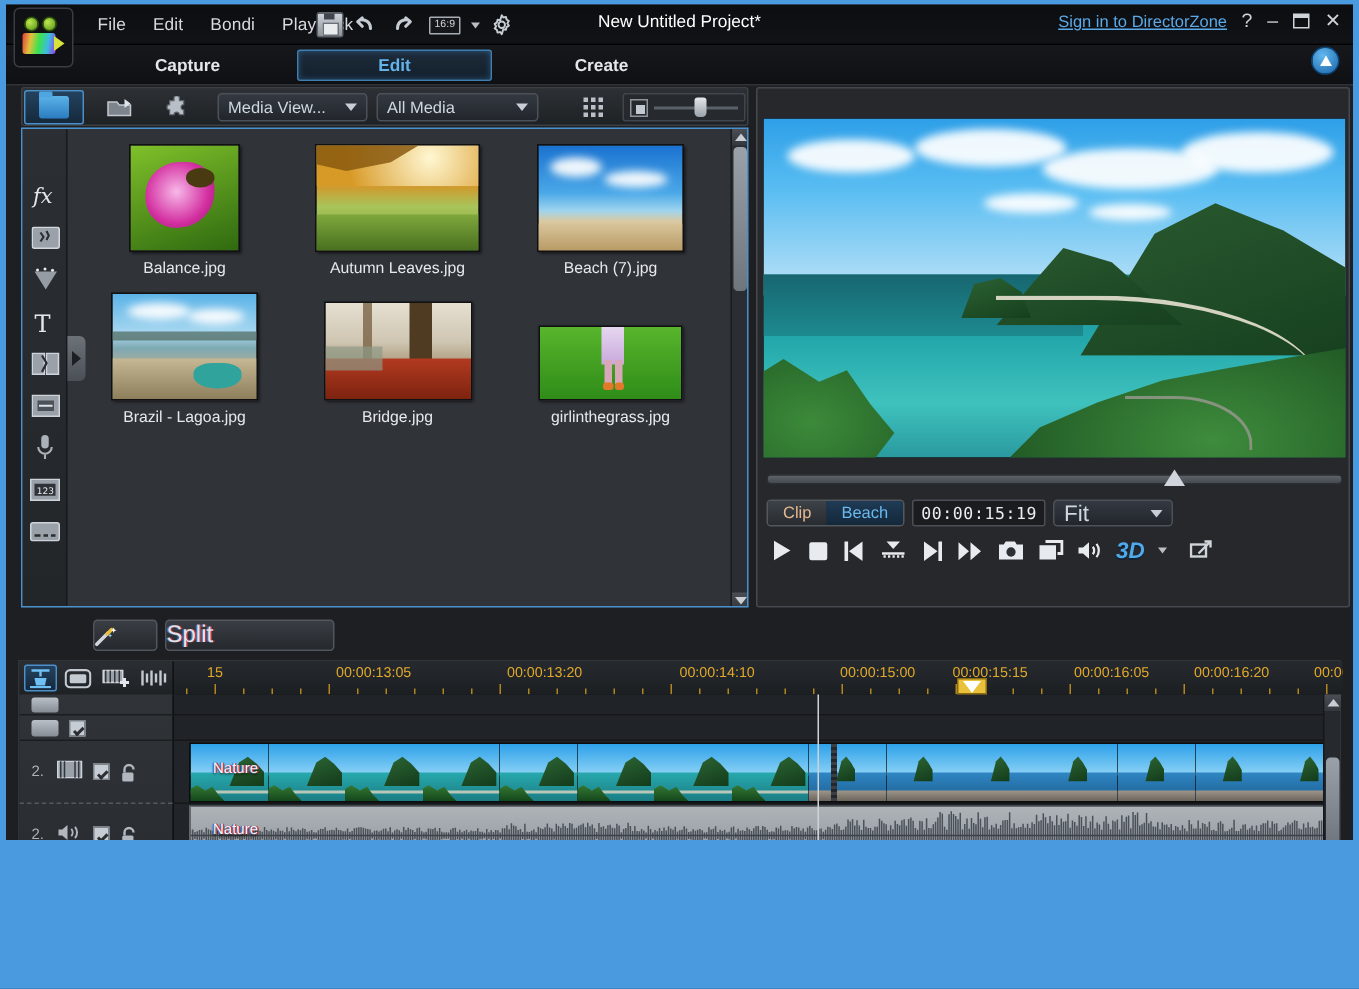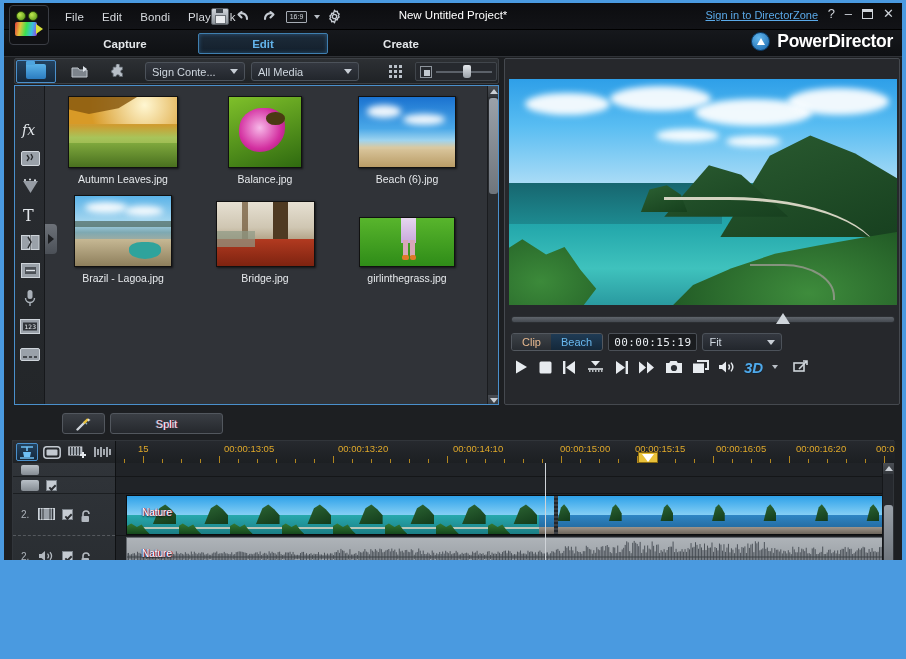--- a/index.html
+++ b/index.html
@@ -211,22 +211,22 @@
   .sb-dn i{border-left:4px solid transparent;border-right:4px solid transparent;border-top:5px solid #c9ced4;}
   .sb-thumb { position:absolute; left:1px; top:12px; width:9px; height:96px;
     background:linear-gradient(#9aa1a9,#6f757c); border-radius:3px; }
 
   
   .midrow { position:absolute; left:10px; top:410px; width:485px; height:22px; }
   .mbtn {
     position:absolute; top:0; height:21px;
     background:linear-gradient(#3a3e44,#25282d);
     border:1px solid #52575e; border-radius:3px;
-    display:flex; align-items:center; justify-content:center;
-    color:#dfe3e8; font-size:11px; cursor:default;
+    display:flex; align-items:center; 
+    color:#dfe3e8; font-size:16px; cursor:default;
   }
   #btn-magic { left:48px; width:43px; }
   #btn-split { left:96px; width:113px; }
   .wand { position:relative; width:15px;height:14px; }
 
   
   .preview {
     position:absolute; left:500px; top:55px; width:396px; height:347px;
     background:#26282c; border:1px solid #45494f; border-radius:2px;
   }
@@ -274,21 +274,21 @@
   .seg .clip { background:linear-gradient(#3d4248,#282c31); color:#e6b88f; }
   .seg .movie { background:linear-gradient(#1f3b55,#14283a); color:#69b9ef; }
   .tcode {
     height:18px; display:flex;align-items:center; padding:0 5px;
     background:#1a1c1f; border:1px solid #4a4f56; border-radius:2px;
     color:#e9edf1; font-family:"DejaVu Sans Mono", monospace; font-size:11px; letter-spacing:.4px;
   }
   .fitsel {
     height:18px; width:80px; display:flex;align-items:center; padding:0 6px;
     background:linear-gradient(#343840,#22262c); border:1px solid #4c525a; border-radius:3px;
-    color:#cfd7df; font-size:11px; cursor:default;
+    color:#cfd7df; font-size:15px; cursor:default;
   }
   .fitsel .cv{margin-left:auto;width:0;height:0;border-left:4px solid transparent;border-right:4px solid transparent;border-top:5px solid #c8ced6;}
 
   .pv-buttons { position:absolute; left:8px; top:296px; width:384px; height:24px;
     display:flex; align-items:center; gap:9px; }
   .pb { cursor:default; display:flex; align-items:center; justify-content:center; }
   .pb svg{display:block;}
   .btn3d { color:#4fa9ea; font-size:15px; font-weight:bold; font-style:italic; text-shadow:0 1px 0 #123; cursor:default;}
 
   
@@ -439,21 +439,20 @@
   </div>
 
   <div class="modebar">
     <div class="modes">
       <div class="mode">Capture</div>
       <div class="mode active">Edit</div>
       <div class="mode">Create</div>
     </div>
     <div class="brand">
       <div class="bi"></div>
-      <div class="bt">PowerDirector</div>
     </div>
   </div>
 
   <div class="logo">
     <div class="r1"></div>
         <div class="r2"></div>
     <div class="cam"></div>
         <div class="tri"></div>
   </div>
 
@@ -467,21 +466,21 @@
         <path d="M12 2 l4 3 -4 3 z" fill="#dfe4ea"></path>
       </svg>
     </div>
     <div class="lt-btn lt-plugin">
       <svg width="17" height="16" viewBox="0 0 17 16">
         <path d="M6 1.5 a1.8 1.8 0 1 1 3.6 0 v1.6 h2.9 v2.6 a1.8 1.8 0 1 0 0 3.6 v3.2 H9.6 a1.8 1.8 0 1 0 -3.6 0 H3.1 V9.3 a1.8 1.8 0 1 1 0-3.6 V3.1 H6z" fill="#b8bfc7" stroke="#5d646c" stroke-width=".8"></path>
       </svg>
     </div>
 
     <div class="lt-sel" id="sel-content">
-      <span>Sign Conte...</span>
+      <span>Media View...</span>
       <span class="cv"></span>
     </div>
     <div class="lt-sel" id="sel-filter">
       <span>All Media</span>
       <span class="cv"></span>
     </div>
 
     <div class="lt-btn lt-grid">
       <div class="grid-ic">
         <i style="left:0;top:0"></i>
@@ -565,49 +564,49 @@
             </svg>
       </div>
     </div>
 
     <div class="tab-handle"></div>
 
     <div class="lib-grid">
 
       <div class="cell">
         <div class="thumbwrap">
+              <div class="thumb" style="width:74px;height:72px;background:linear-gradient(160deg,#7fc02a,#2f6a10);position:relative;overflow:hidden;">
+          <div style="position:absolute;left:14%;top:16%;width:64%;height:62%;background:radial-gradient(circle at 45% 45%,#f7b8e8,#d32fa0 60%,#8d1668);border-radius:50% 40% 55% 45%;"></div>
+          <div style="position:absolute;left:52%;top:22%;width:26%;height:18%;background:#4a3a12;border-radius:50%;"></div>
+        </div>
+            </div>
+        <div class="cap">Balance.jpg</div>
+      </div>
+
+      <div class="cell">
+        <div class="thumbwrap">
               <div class="thumb" style="width:110px;height:72px;background:
           linear-gradient(180deg,#f0e3b8 0%,#e8c66a 22%,#cf9b2f 40%,#a8c45a 58%,#7aa03a 100%);position:relative;overflow:hidden;">
           <div style="position:absolute;left:0;top:0;width:100%;height:38%;background:radial-gradient(circle at 70% 30%,#fff7d2,#d89a27 70%);"></div>
           <div style="position:absolute;left:-6%;top:-8%;width:72%;height:52%;background:#8a5a10;clip-path:polygon(0% 0%,100% 10%,72% 46%,34% 62%,0% 46%);opacity:.85;"></div>
           <div style="position:absolute;left:0;bottom:0;width:100%;height:34%;background:linear-gradient(#7fa83d,#49701f);"></div>
         </div>
             </div>
         <div class="cap">Autumn Leaves.jpg</div>
       </div>
 
       <div class="cell">
         <div class="thumbwrap">
-              <div class="thumb" style="width:74px;height:72px;background:linear-gradient(160deg,#7fc02a,#2f6a10);position:relative;overflow:hidden;">
-          <div style="position:absolute;left:14%;top:16%;width:64%;height:62%;background:radial-gradient(circle at 45% 45%,#f7b8e8,#d32fa0 60%,#8d1668);border-radius:50% 40% 55% 45%;"></div>
-          <div style="position:absolute;left:52%;top:22%;width:26%;height:18%;background:#4a3a12;border-radius:50%;"></div>
-        </div>
-            </div>
-        <div class="cap">Balance.jpg</div>
-      </div>
-
-      <div class="cell">
-        <div class="thumbwrap">
               <div class="thumb" style="width:98px;height:72px;background:linear-gradient(#1a72d0 0%,#4aa8e8 45%,#9fd4ef 62%,#d9c9a2 72%,#c7ae7e 100%);position:relative;overflow:hidden;">
           <div class="cloud" style="left:8%;top:12%;width:36%;height:18%;"></div>
           <div class="cloud" style="left:46%;top:24%;width:44%;height:16%;"></div>
           <div style="position:absolute;left:0;bottom:0;width:100%;height:26%;background:linear-gradient(#d8c49a,#b99c66);"></div>
         </div>
             </div>
-        <div class="cap">Beach (6).jpg</div>
+        <div class="cap">Beach (7).jpg</div>
       </div>
 
 
 
       <div class="cell">
         <div class="thumbwrap">
               <div class="thumb" style="width:98px;height:72px;background:linear-gradient(#5bb3e8 0%,#a9d8f0 38%,#7ea9b2 52%,#b9ae94 72%,#7d9a4a 100%);position:relative;overflow:hidden;">
           <div class="cloud" style="left:10%;top:8%;width:44%;height:16%;"></div>
           <div class="cloud" style="left:52%;top:14%;width:40%;height:14%;"></div>
           <div style="position:absolute;left:0;top:36%;width:100%;height:9%;background:#57736d;opacity:.8;"></div>

